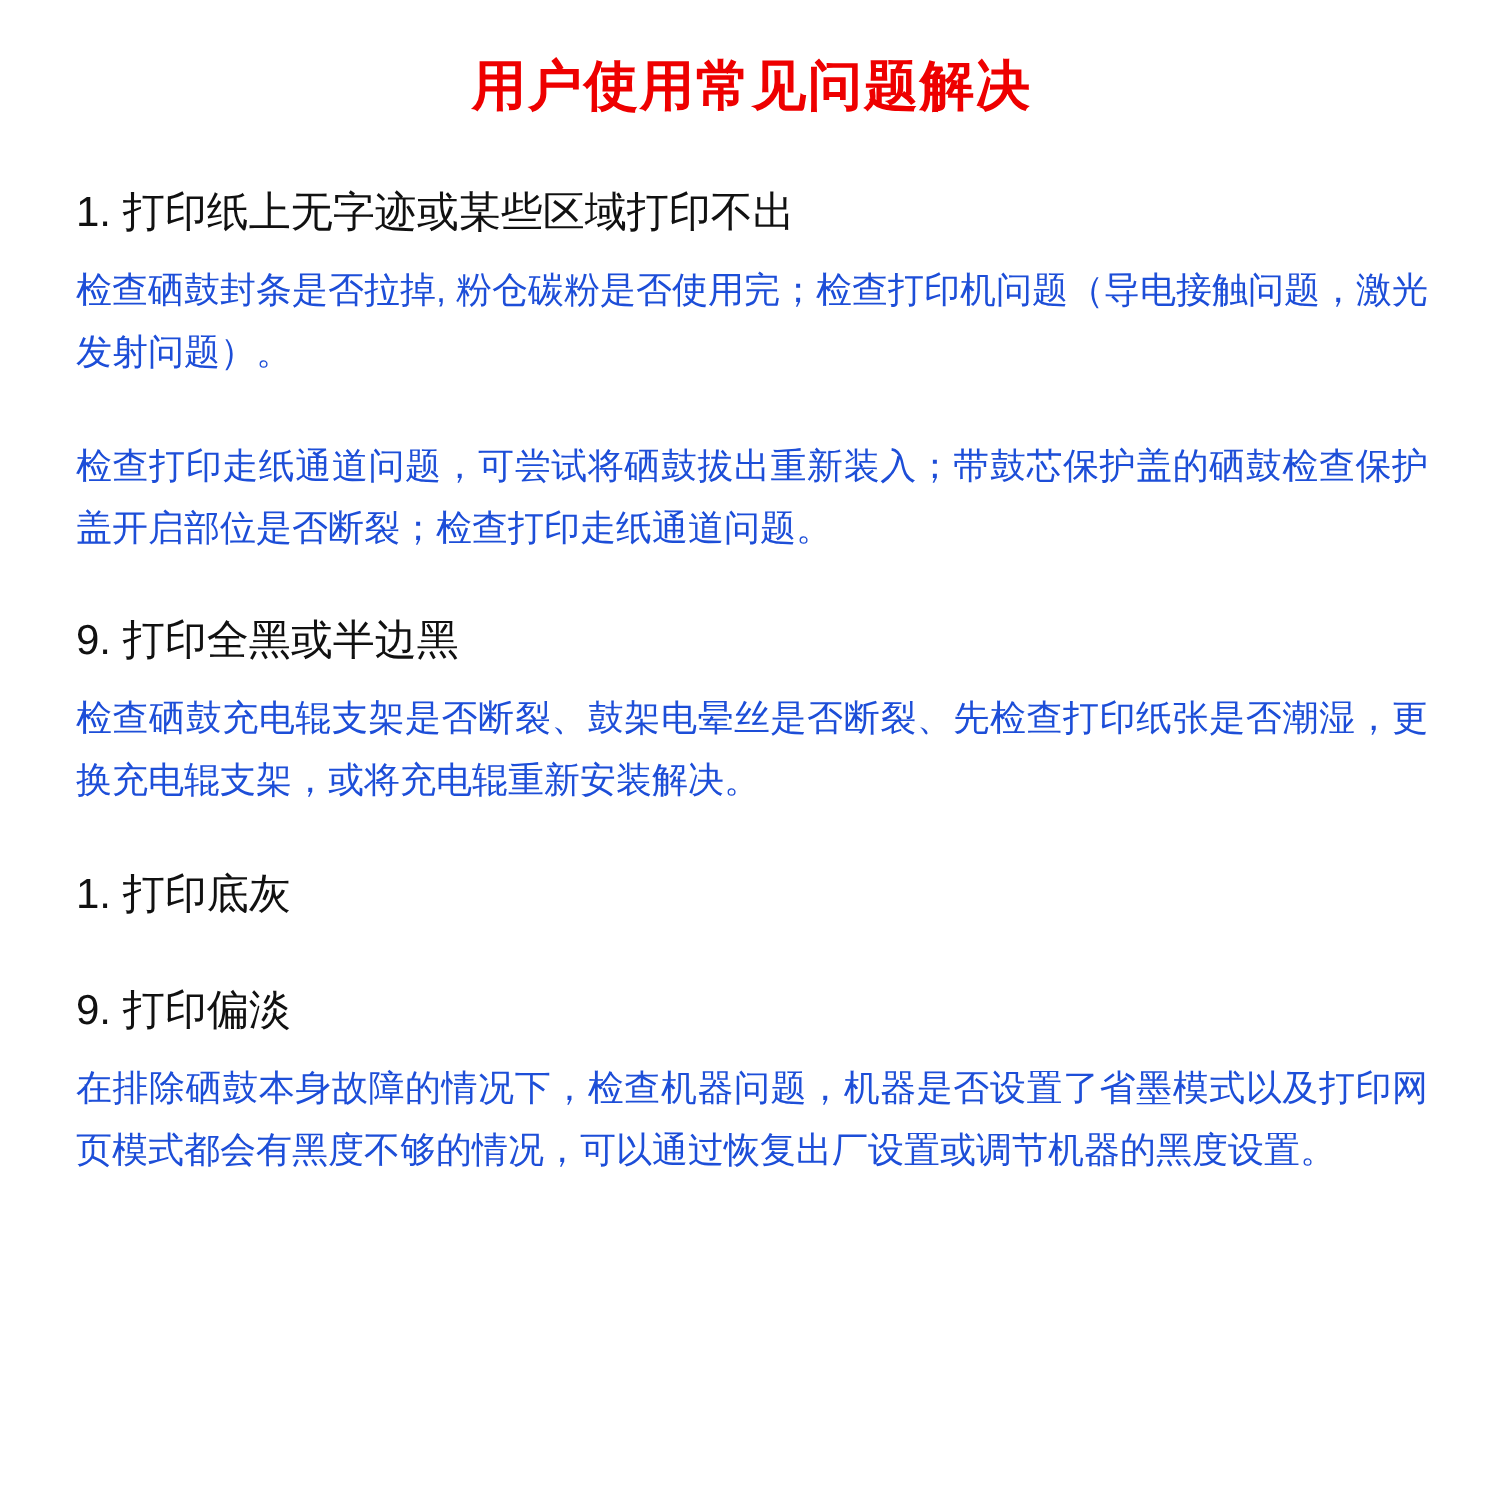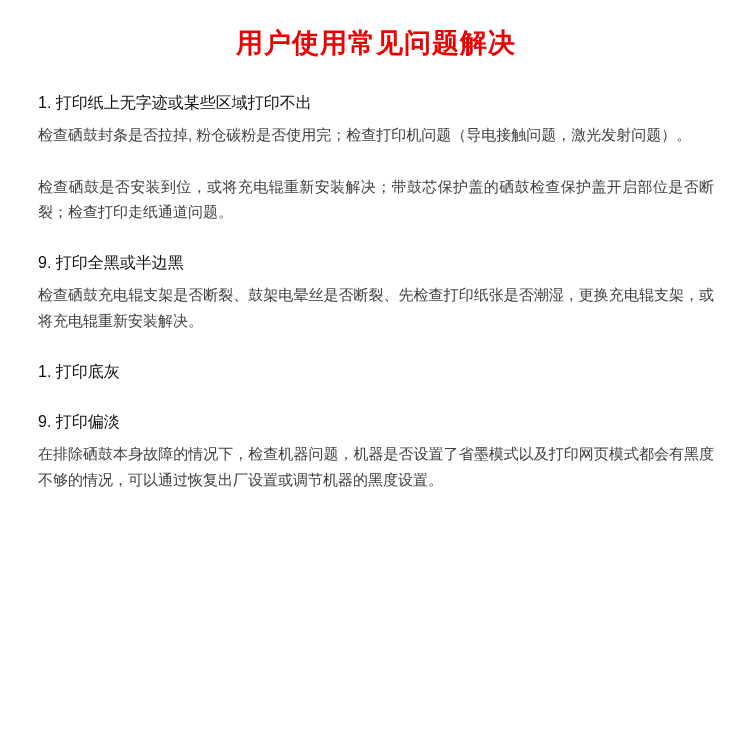--- a/index.html
+++ b/index.html
@@ -33,47 +33,47 @@
   .faq-list {
     display: block;
   }
   .faq-item {
     margin-bottom: 26px;
   }
   .faq-item:last-child {
     margin-bottom: 0;
   }
   .faq-q {
-    font-size: 16px;
+    font-size: 21px;
     line-height: 1.55;
     margin: 16px 0 6px 0;
     color: #111111;
   }
   .faq-a {
-    font-size: 15px;
+    font-size: 18px;
     line-height: 1.72;
     margin: 0;
-    color: #404040;
+    color: #1d4ed8;
     text-align: justify;
     text-justify: inter-ideograph;
   }
 </style>
 </head>
 <body>
 
 <div class="page">
   <h1 class="doc-title">用户使用常见问题解决</h1>
 
   <div class="faq-list">
     <div class="faq-item">
       <p class="faq-q">1. 打印纸上无字迹或某些区域打印不出</p>
       <p class="faq-a">检查硒鼓封条是否拉掉, 粉仓碳粉是否使用完；检查打印机问题（导电接触问题，激光发射问题）。</p>
     </div>
     <div class="faq-item">
-      <p class="faq-a">检查硒鼓是否安装到位，或将充电辊重新安装解决；带鼓芯保护盖的硒鼓检查保护盖开启部位是否断裂；检查打印走纸通道问题。</p>
+      <p class="faq-a">检查打印走纸通道问题，可尝试将硒鼓拔出重新装入；带鼓芯保护盖的硒鼓检查保护盖开启部位是否断裂；检查打印走纸通道问题。</p>
     </div>
     <div class="faq-item">
       <p class="faq-q">9. 打印全黑或半边黑</p>
       <p class="faq-a">检查硒鼓充电辊支架是否断裂、鼓架电晕丝是否断裂、先检查打印纸张是否潮湿，更换充电辊支架，或将充电辊重新安装解决。</p>
     </div>
     <div class="faq-item">
       <p class="faq-q">1. 打印底灰</p>
     </div>
     <div class="faq-item">
       <p class="faq-q">9. 打印偏淡</p>

